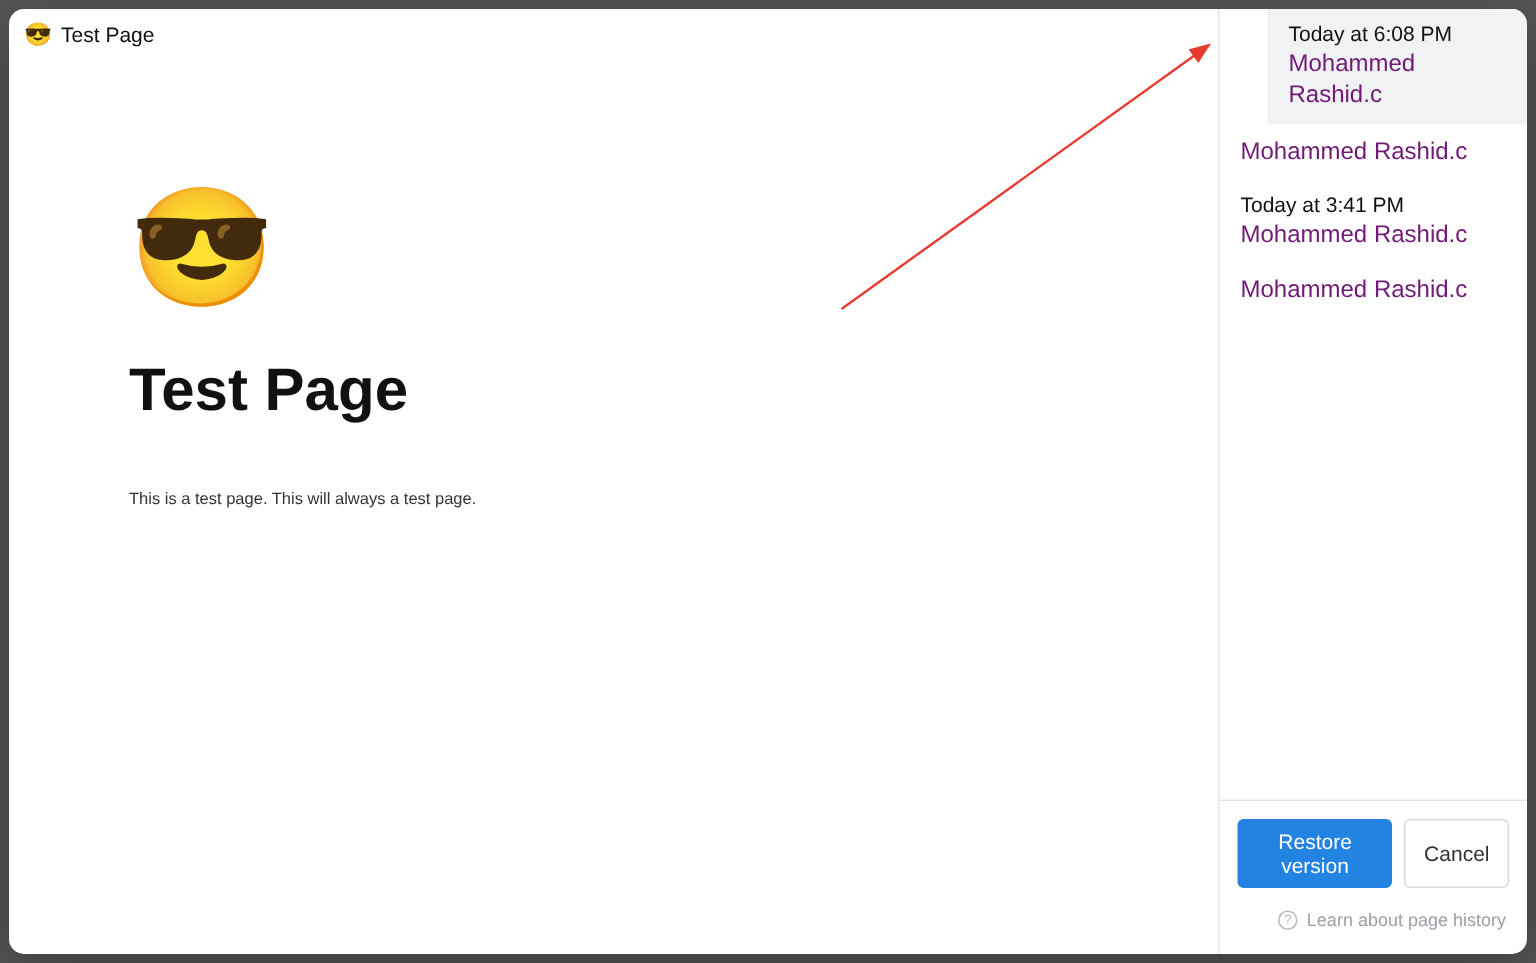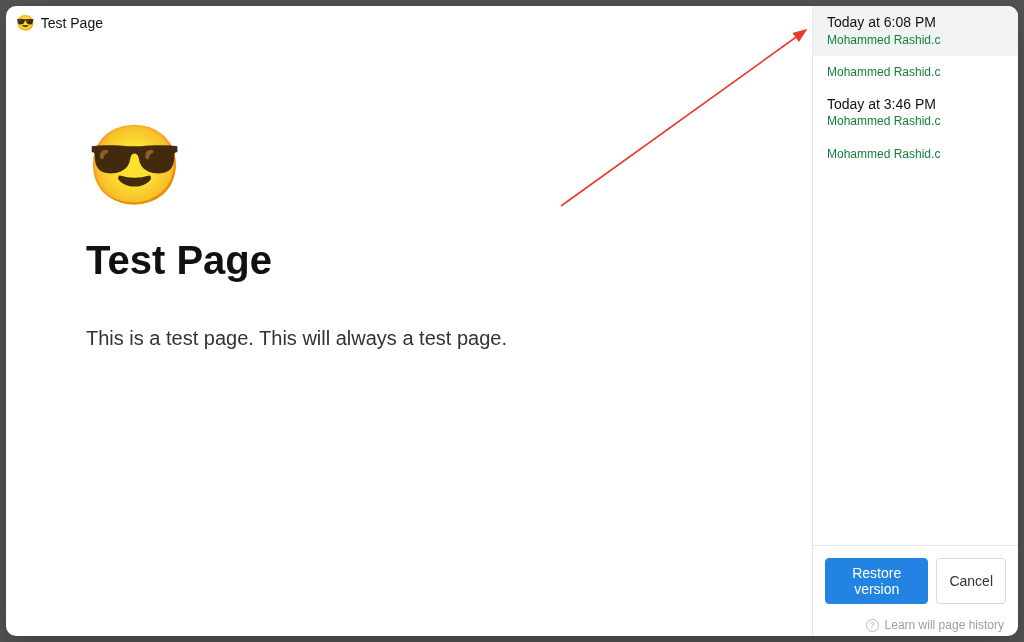--- a/index.html
+++ b/index.html
@@ -42,21 +42,21 @@
       padding: 8px 10px 4px 10px;
       font-size: 14px;
       color: #111;
     }
     .header .emoji-small { font-size: 15px; margin-right: 6px; }
     .content {
       padding: 90px 80px 0 80px;
     }
     .big-emoji { font-size: 78px; line-height: 1; margin-bottom: 34px; }
     .page-title { font-size: 40px; font-weight: 700; color: #111; margin-bottom: 12px; }
-    .page-body { font-size: 20px; color: #333; margin-top: 44px; }
+    .page-body { font-size: 11px; color: #333; margin-top: 44px; }
 
     .arrow-overlay {
       position: absolute;
       top: 0; left: 0; right: 0; bottom: 0;
       pointer-events: none;
     }
 
     .sidebar {
       width: 206px;
       border-left: 1px solid #e5e5e5;
@@ -64,27 +64,27 @@
       flex-direction: column;
     }
     .versions {
       flex: 1;
       overflow-y: auto;
     }
     .version {
       padding: 8px 14px 8px 14px;
       cursor: pointer;
     }
-    .version.selected { background: #f1f2f4; }
+    .version.selected { background: #f1f2f4; margin-left: 32px; }
     .version .time { font-size: 14px; color: #111; line-height: 1.25; }
-    .version .author { font-size: 12px; color: #15803d; line-height: 1.35; }
+    .version .author { font-size: 16px; color: #701a75; line-height: 1.35; }
 
     .sidebar-footer {
       border-top: 1px solid #e5e5e5;
-      padding: 12px 12px 4px 12px;
+      padding: 12px 12px 16px 12px;
       margin-top: 20px;
     }
     .btn-row { display: flex; gap: 8px; margin-bottom: 14px; }
     .btn {
       border-radius: 4px;
       font-size: 14px;
       padding: 6px 12px;
       cursor: pointer;
       border: 1px solid transparent;
     }
@@ -151,33 +151,33 @@
     <div class="sidebar">
       <div class="versions" id="versions-list">
           <div class="version selected">
             <div class="time">Today at 6:08 PM</div>
             <div class="author">Mohammed Rashid.c</div>
           </div>
           <div class="version">
             <div class="author">Mohammed Rashid.c</div>
           </div>
           <div class="version">
-            <div class="time">Today at 3:46 PM</div>
+            <div class="time">Today at 3:41 PM</div>
             <div class="author">Mohammed Rashid.c</div>
           </div>
           <div class="version">
             <div class="author">Mohammed Rashid.c</div>
           </div>
         </div>
       <div class="sidebar-footer">
         <div class="btn-row">
           <button class="btn btn-primary">Restore version</button>
           <button class="btn btn-secondary">Cancel</button>
         </div>
         <div class="learn-row">
           <span class="help-icon">?</span>
-          <span>Learn will page history</span>
+          <span>Learn about page history</span>
         </div>
       </div>
     </div>
 
   </div>
 </div>
 
 </body></html>

